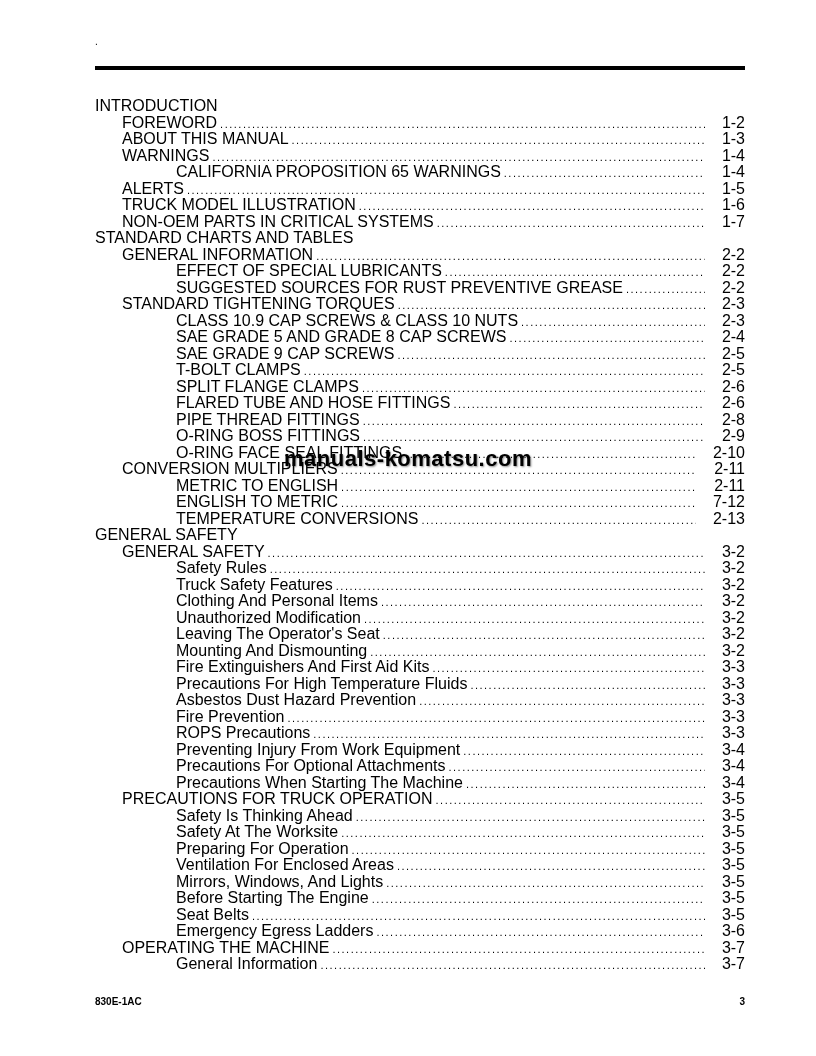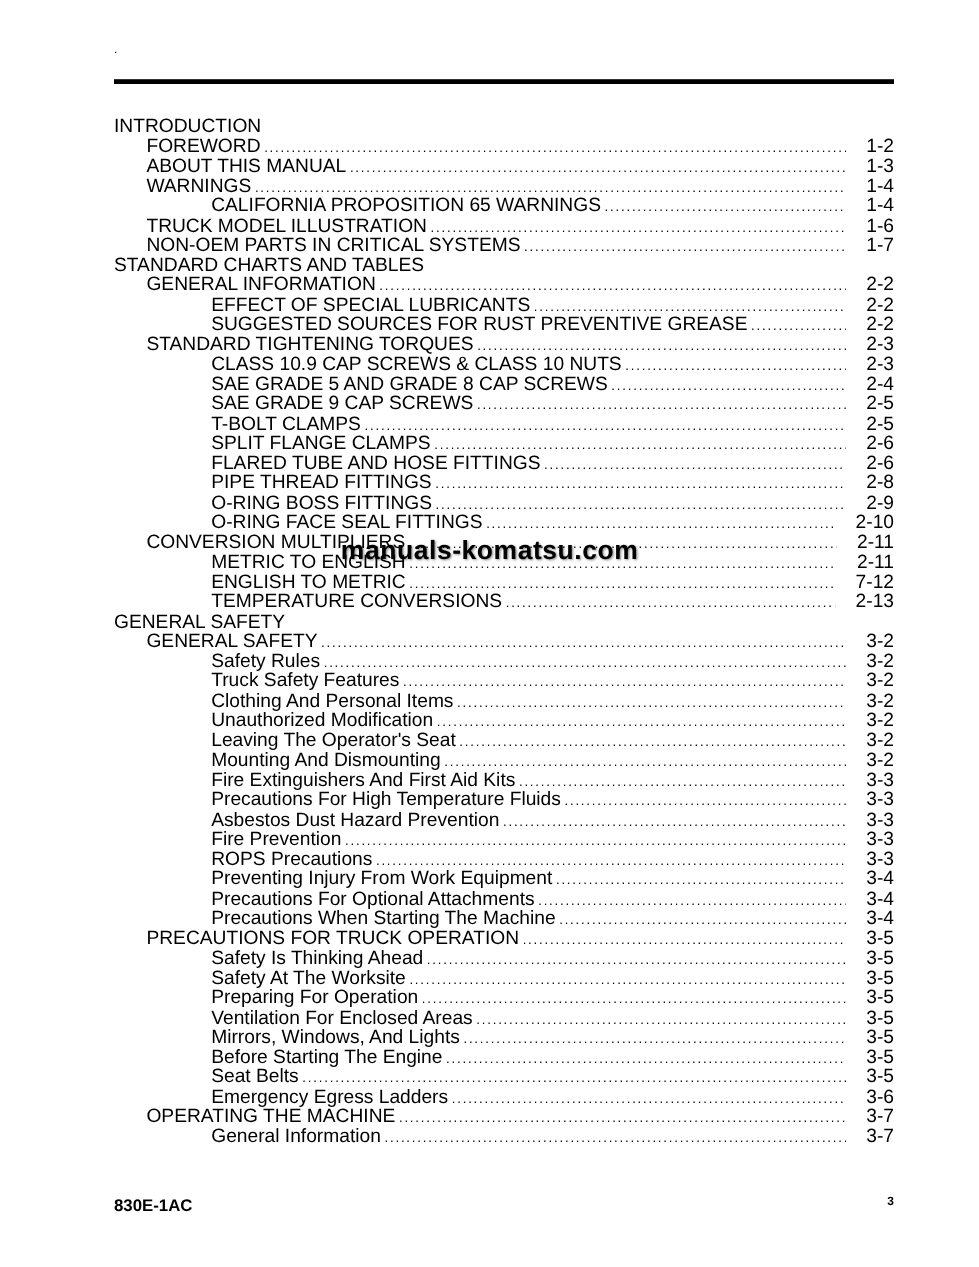--- a/index.html
+++ b/index.html
@@ -77,21 +77,21 @@
     color: #000000;
     text-shadow: 1px 1px 2px rgba(0,0,0,0.45);
     letter-spacing: 0.5px;
     z-index: 5;
     pointer-events: none;
   }
   .footer-left {
     position: absolute;
     left: 95px;
     top: 996px;
-    font-size: 14px;
+    font-size: 10px;
     font-weight: bold;
   }
   .footer-right {
     position: absolute;
     right: 71px;
     top: 996px;
     font-size: 10px;
     font-weight: bold;
   }
 </style>
@@ -120,20 +120,25 @@
         <span class="label">WARNINGS</span>
         <span class="leader"></span>
         <span class="pagenum">1-4</span>
       </div>
       <div class="row l2">
         <span class="label">CALIFORNIA PROPOSITION 65 WARNINGS</span>
         <span class="leader"></span>
         <span class="pagenum">1-4</span>
       </div>
       <div class="row l1">
+        <span class="label">ALERTS</span>
+        <span class="leader"></span>
+        <span class="pagenum">1-5</span>
+      </div>
+      <div class="row l1">
         <span class="label">TRUCK MODEL ILLUSTRATION</span>
         <span class="leader"></span>
         <span class="pagenum">1-6</span>
       </div>
       <div class="row l1">
         <span class="label">NON-OEM PARTS IN CRITICAL SYSTEMS</span>
         <span class="leader"></span>
         <span class="pagenum">1-7</span>
       </div>
       <div class="row l0">

